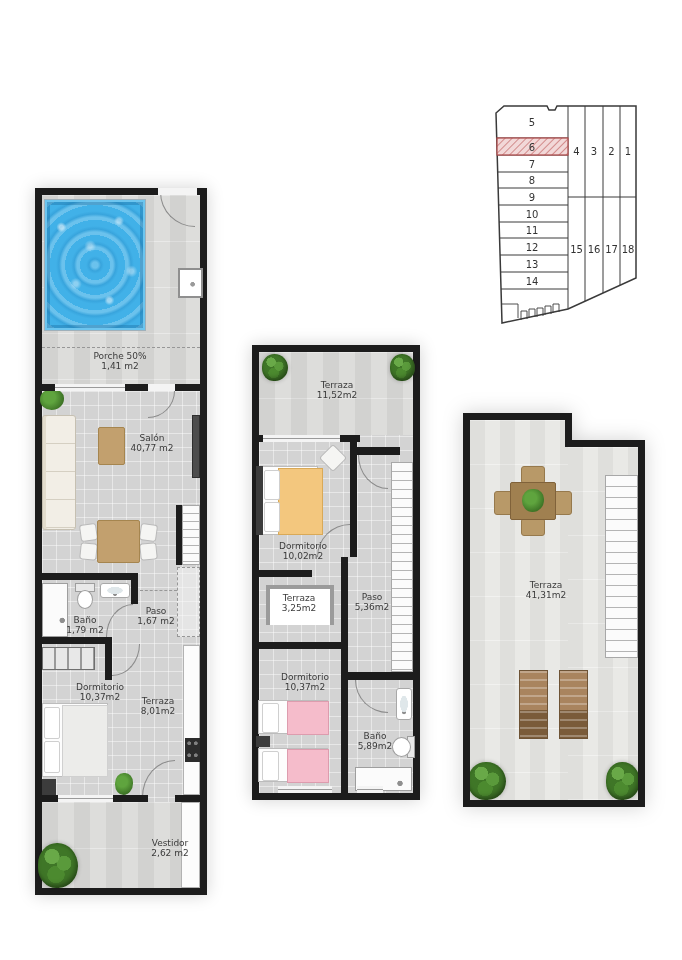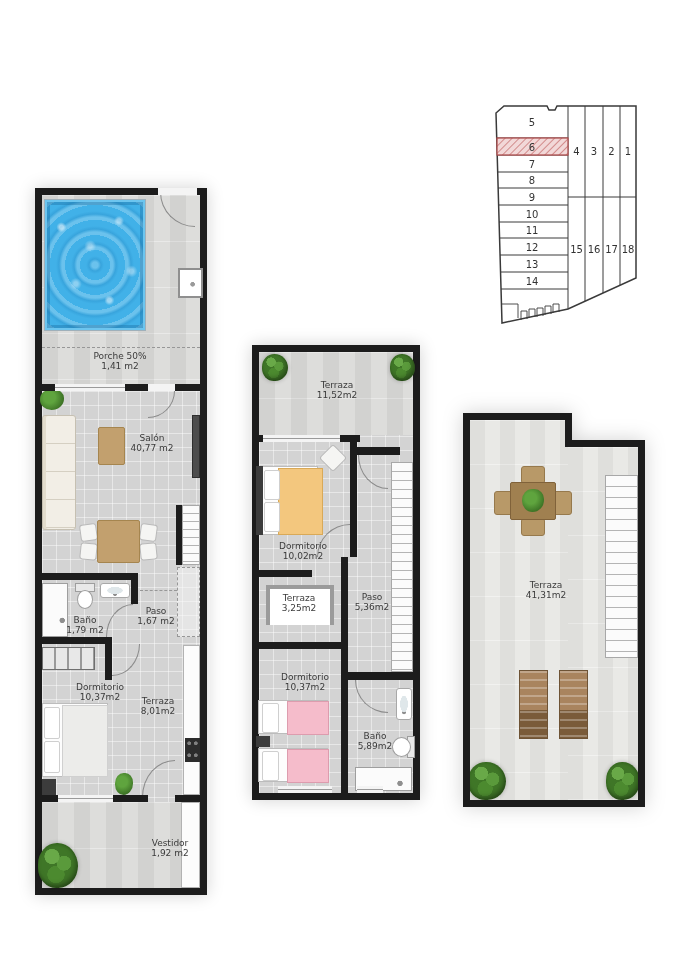--- a/index.html
+++ b/index.html
@@ -219,21 +219,21 @@
     <div class="furn counter" style="left:141px;top:450px;width:17px;height:150px;"></div>
     <div class="stove" style="left:143px;top:543px;width:15px;height:24px;"></div>
     <div class="rlabel" style="left:116px;top:511px;">
       <span>Terraza</span>
       <span>8,01m2</span>
     </div>
 
     <div class="furn counter" style="left:139px;top:607px;width:19px;height:86px;z-index:3;"></div>
     <div class="rlabel" style="left:128px;top:653px;">
       <span>Vestidor</span>
-      <span>1,92 m2</span>
+      <span>2,62 m2</span>
     </div>
     <div class="bush" style="left:-4px;top:648px;width:40px;height:45px;"></div>
   </div>
 
   <div class="plan tiles" style="left:252px;top:345px;width:168px;height:455px;">
     <div class="planks" style="left:0;top:0;width:154px;height:83px;"></div>
     <div class="bush" style="left:3px;top:2px;width:26px;height:27px;"></div>
     <div class="bush" style="left:131px;top:2px;width:25px;height:27px;"></div>
     <div class="rlabel" style="left:78px;top:38px;">
       <span>Terraza</span>

